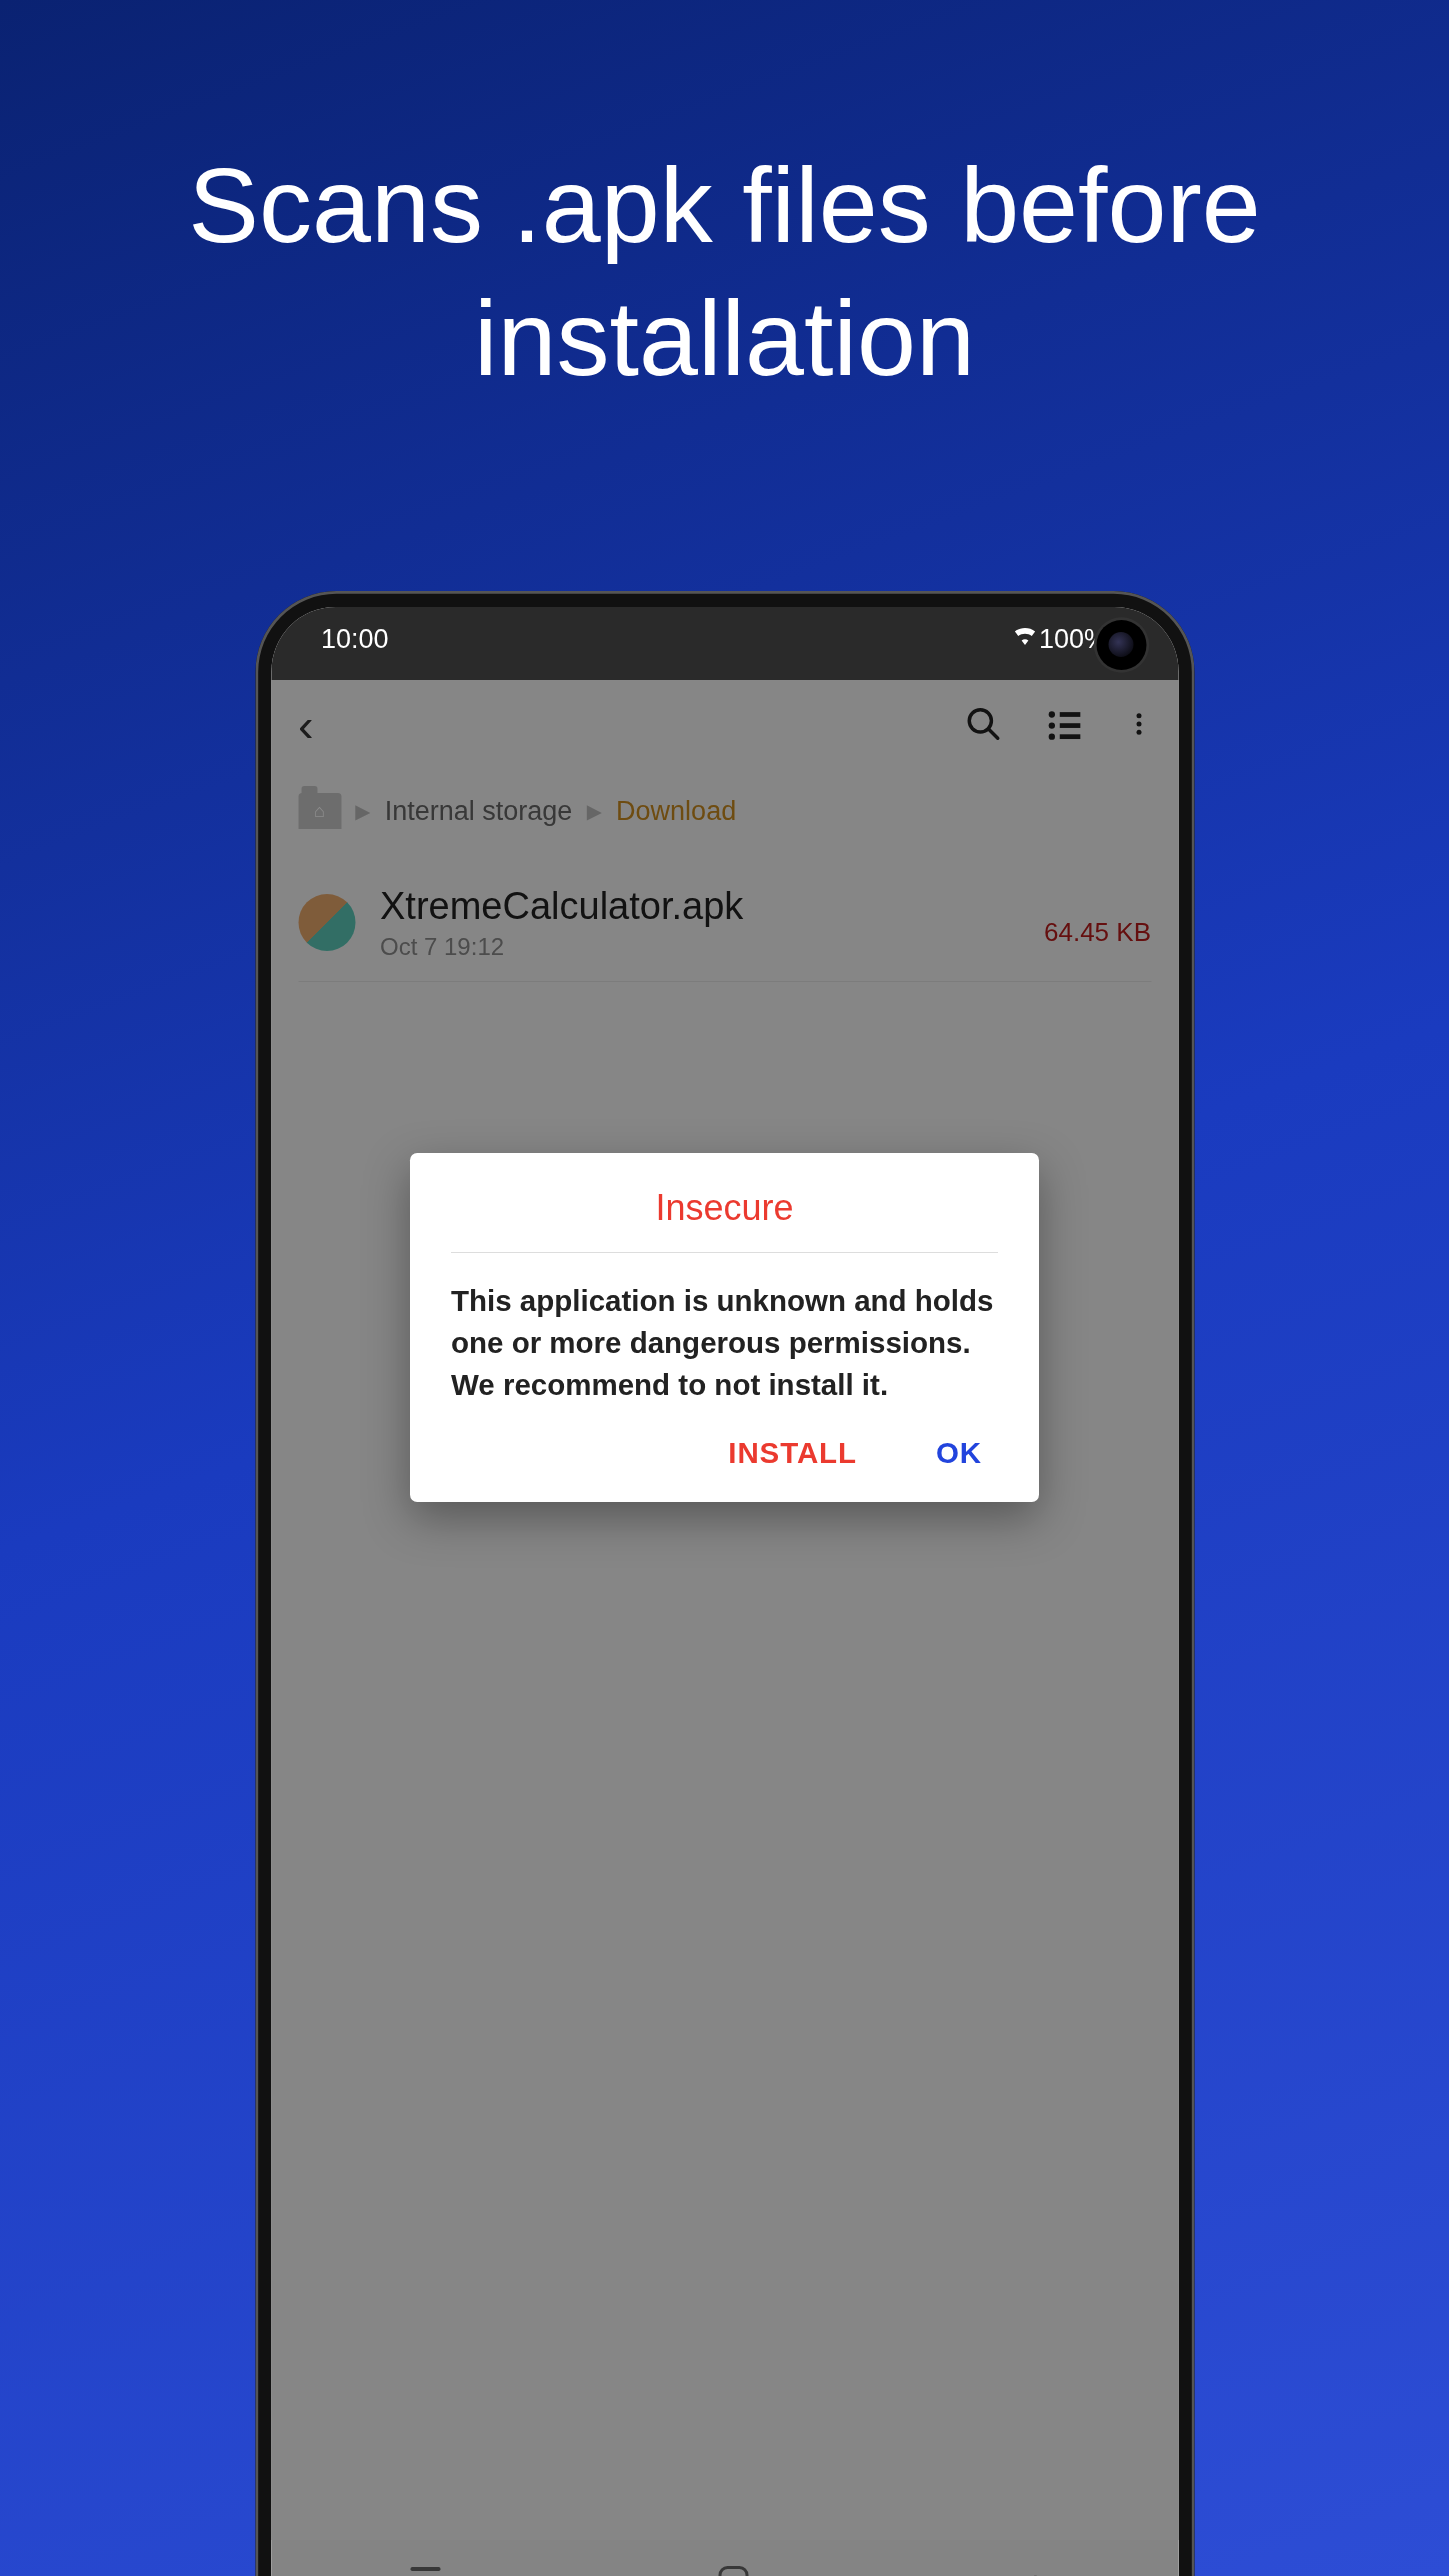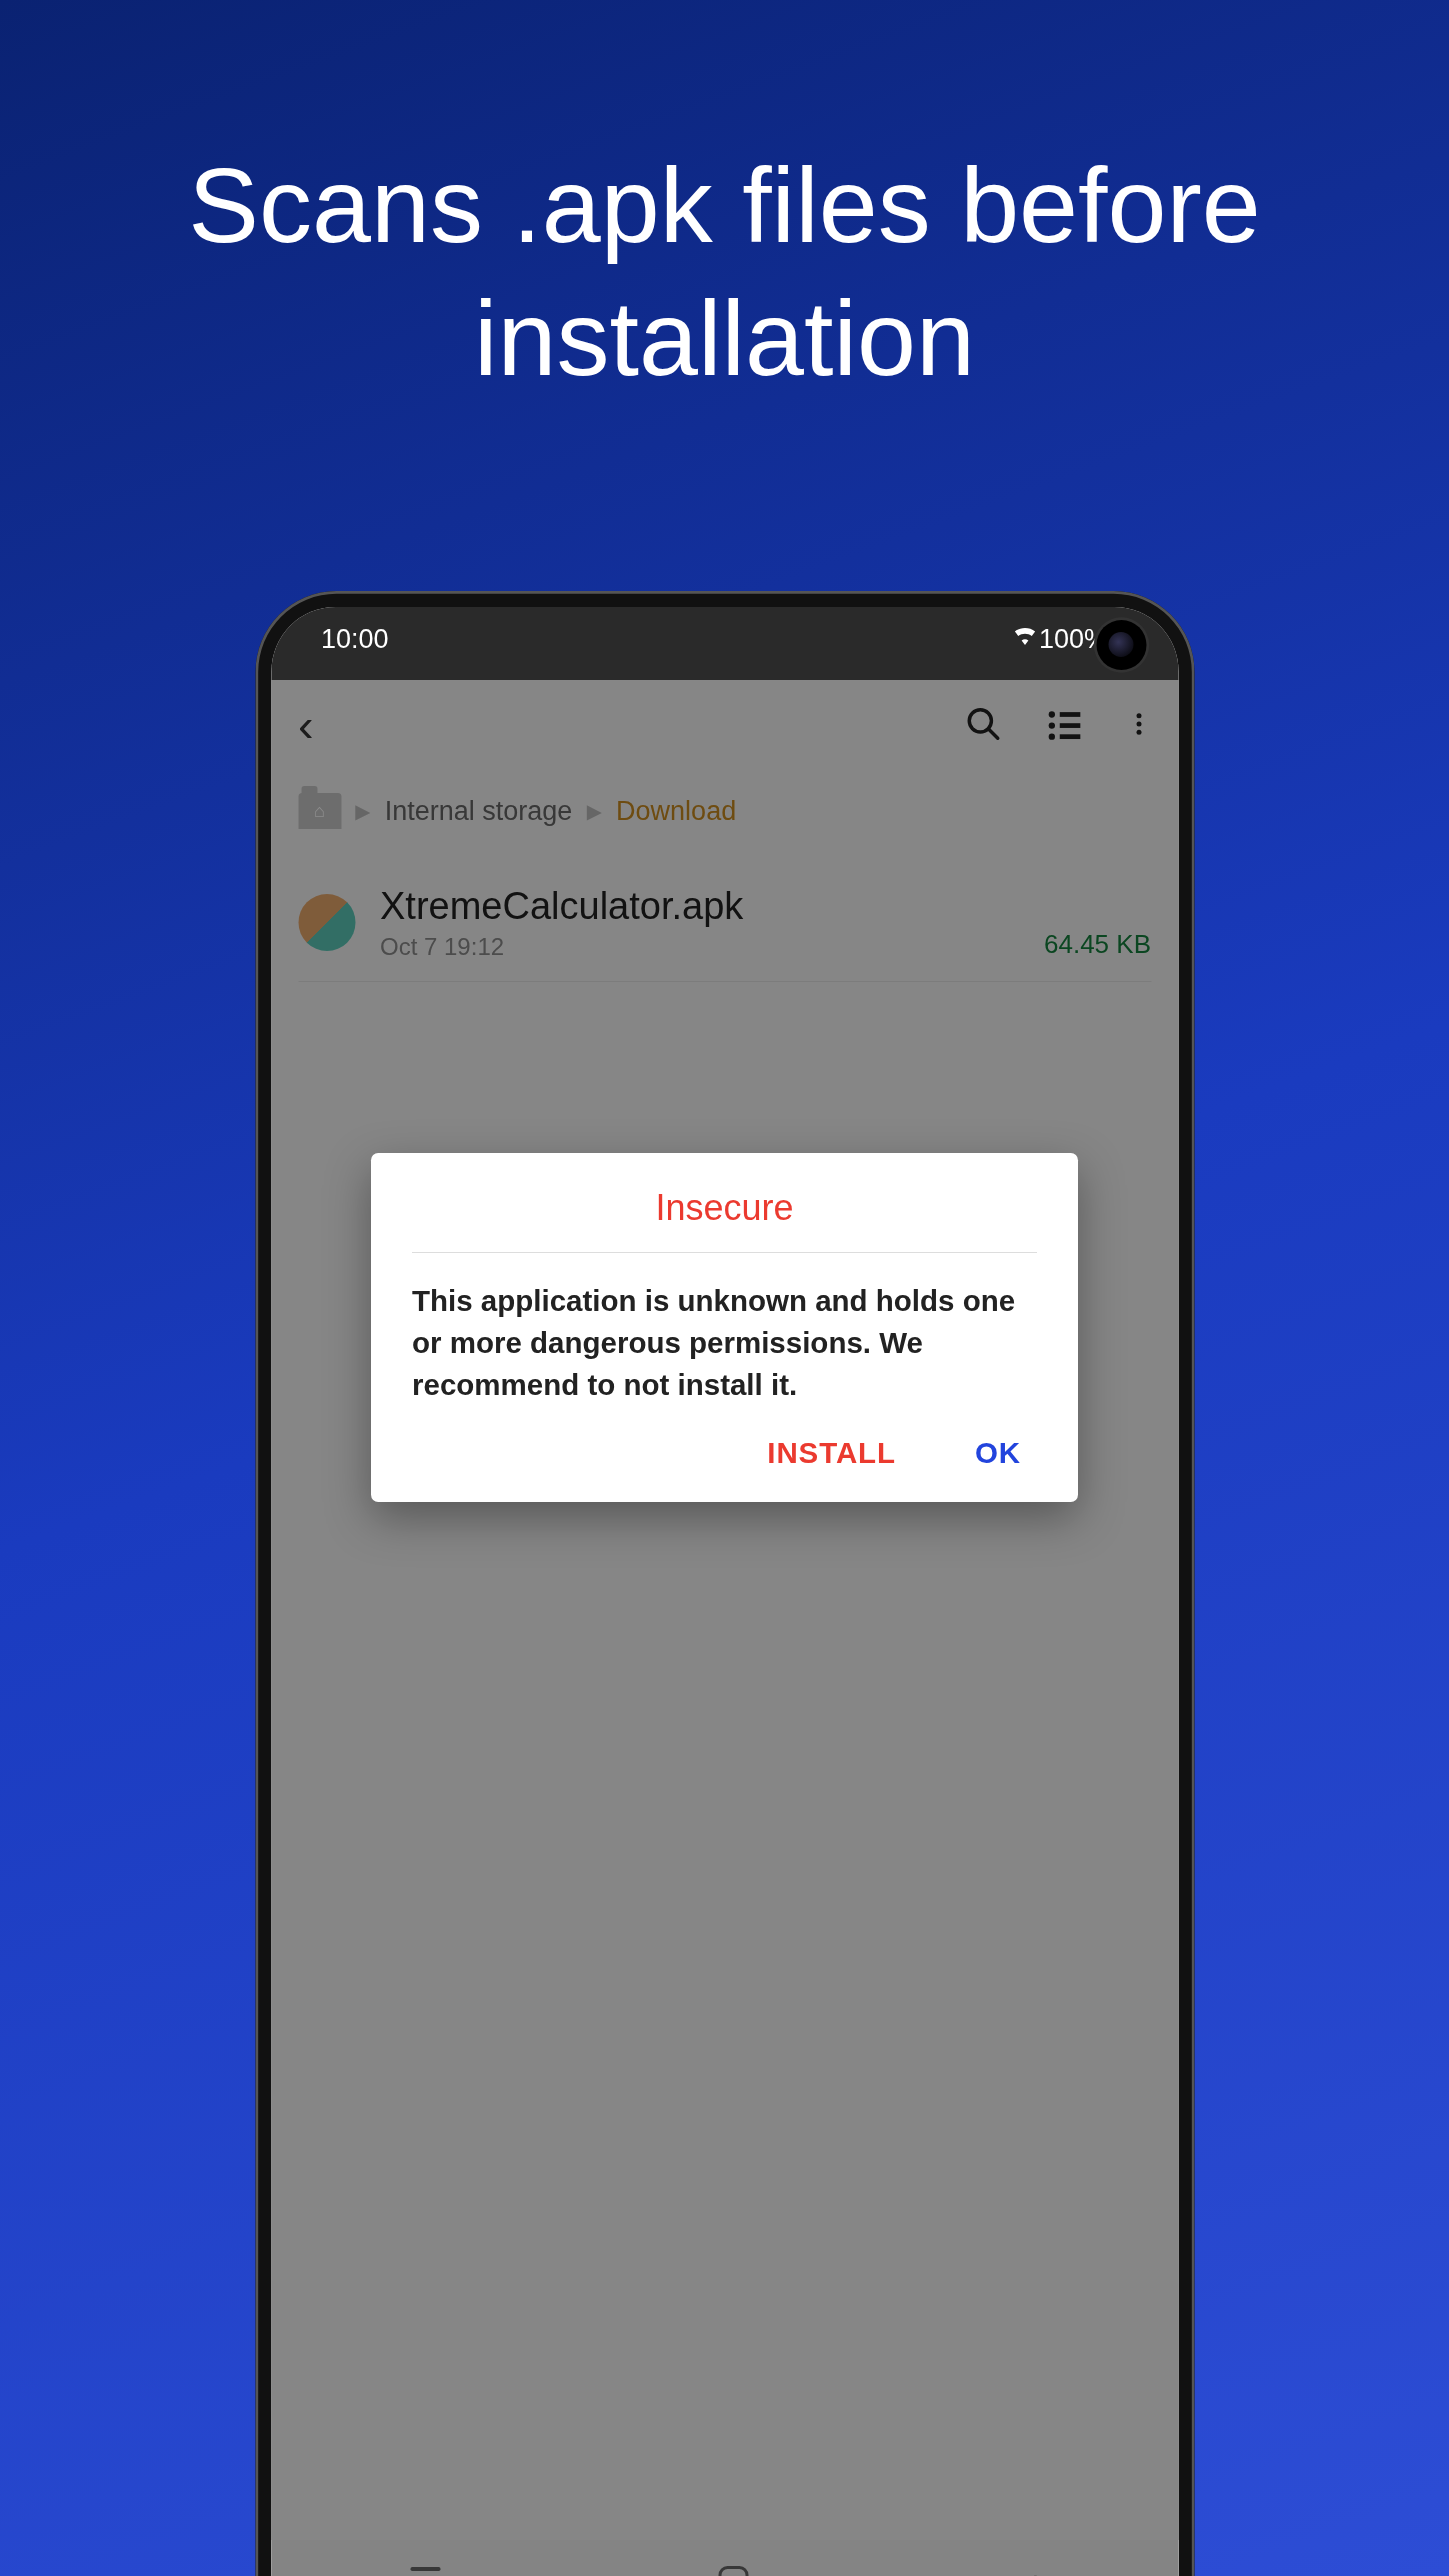--- a/index.html
+++ b/index.html
@@ -128,29 +128,29 @@
   .apk-icon {
     width: 57px; height: 57px;
     border-radius: 50%;
     background: linear-gradient(135deg, #e8a86b 0%, #e8a86b 50%, #5bc9b8 50%, #5bc9b8 100%);
     position: relative;
     flex-shrink: 0;
   }
   .file-info { flex: 1; }
   .file-name { font-size: 38px; color: #222; margin-bottom: 5.4px; }
   .file-date { font-size: 24px; color: #8a8a8a; }
-  .file-size { font-size: 26px; color: #15803d; align-self: flex-end; margin-bottom: 1px; }
+  .file-size { font-size: 26px; color: #b91c1c; align-self: flex-end; margin-bottom: 13px; }
 
   .dialog {
     position: absolute;
     z-index: 10;
     left: 50%;
     top: 546px;
     transform: translateX(-50%);
-    width: 707px;
+    width: 629px;
     background: #fff;
     border-radius: 7.2px;
     box-shadow: 0 16px 45px rgba(0,0,0,0.35);
     padding: 34px 41px 19.7px 41px;
   }
   .dialog-title {
     color: #eb3a2f;
     font-size: 36px;
     font-weight: 500;
     text-align: center;

